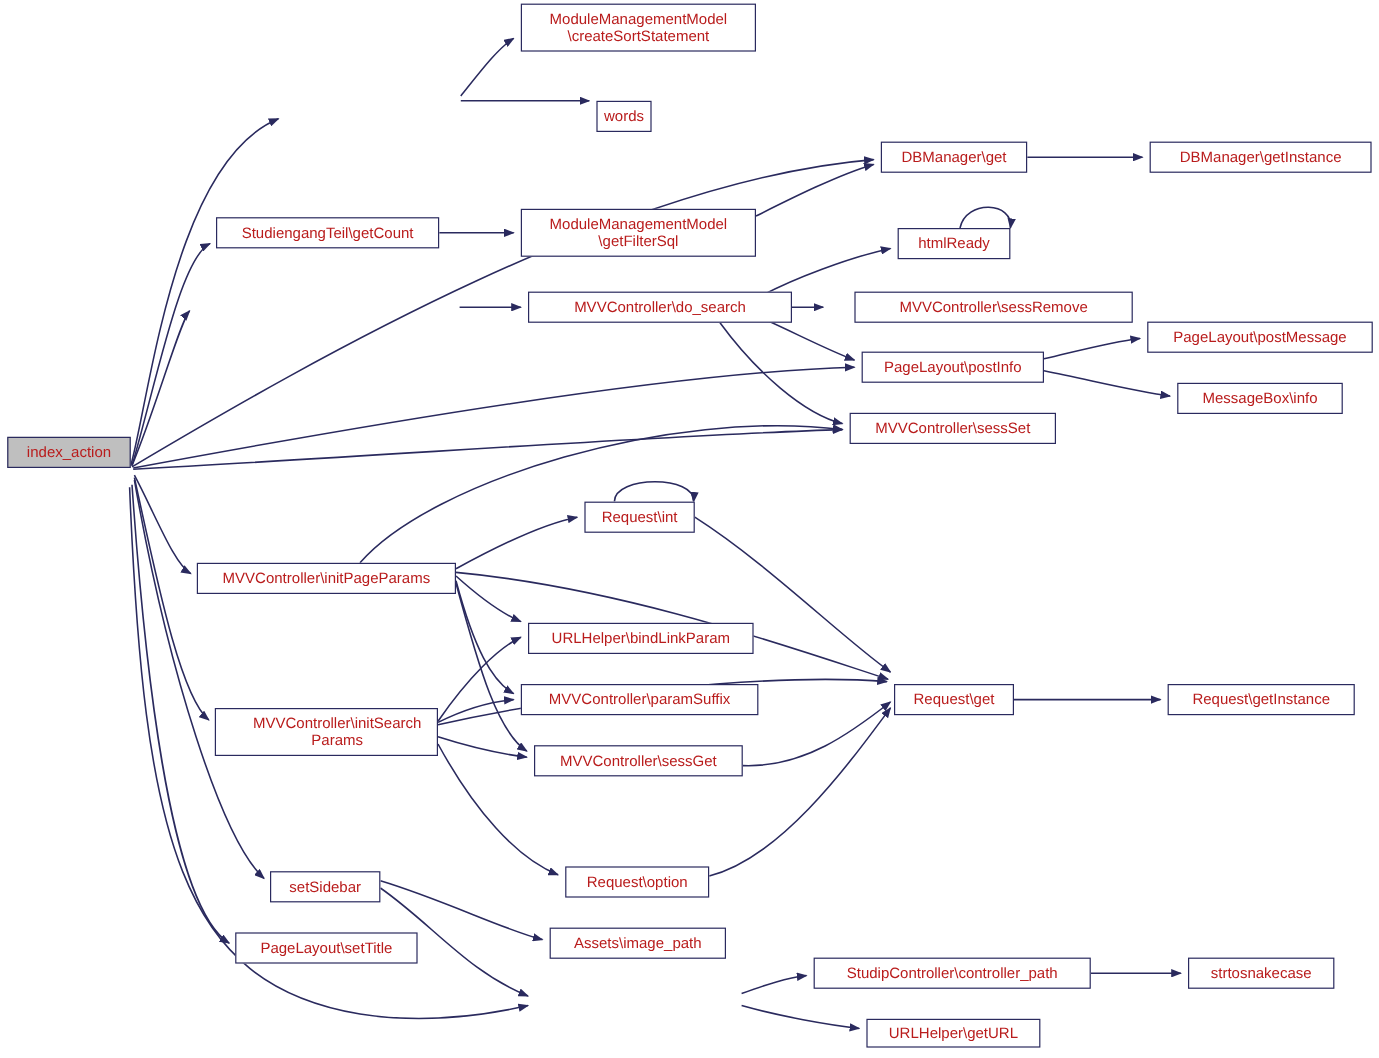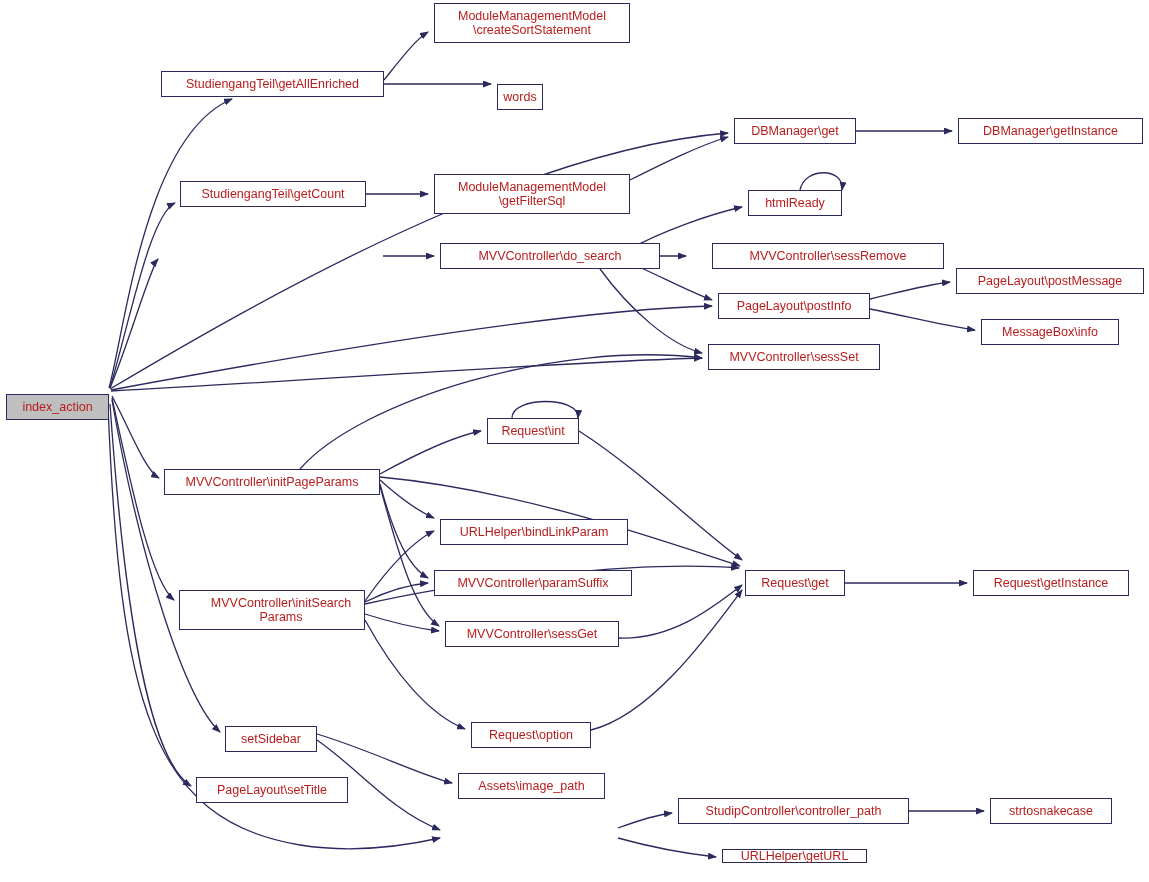--- a/index.html
+++ b/index.html
@@ -117,22 +117,21 @@
       <path d="M317,734 C370,750 420,775 452,783"></path>
       <path d="M317,740 C360,770 390,810 440,830"></path>
 
       <path d="M618,828 C640,820 655,815 672,813"></path>
       <path d="M618,838 C650,847 690,854 716,857"></path>
 
       <path d="M909,811 L984,811"></path>
     </g>
   </svg>
 
-  <div class="node highlight" style="left:6px; top:394px; width:103px; height:26px;">index_action</div>
-  <div class="node" style="left:161px; top:71px; width:223px; height:26px;">StudiengangTeil\getAllEnriched</div>
+  <div class="node highlight" style="left:6px; top:364px; width:103px; height:26px;">index_action</div>
   <div class="node" style="left:434px; top:3px; width:196px; height:40px;">ModuleManagementModel
 \createSortStatement</div>
   <div class="node" style="left:497px; top:84px; width:46px; height:26px;">words</div>
   <div class="node" style="left:734px; top:118px; width:122px; height:26px;">DBManager\get</div>
   <div class="node" style="left:958px; top:118px; width:185px; height:26px;">DBManager\getInstance</div>
   <div class="node" style="left:180px; top:181px; width:186px; height:26px;">StudiengangTeil\getCount</div>
   <div class="node" style="left:434px; top:174px; width:196px; height:40px;">ModuleManagementModel
 \getFilterSql</div>
   <div class="node" style="left:748px; top:190px; width:94px; height:26px;">htmlReady</div>
   <div class="node" style="left:440px; top:243px; width:220px; height:26px;">MVVController\do_search</div>
@@ -149,14 +148,14 @@
   <div class="node" style="left:973px; top:570px; width:156px; height:26px;">Request\getInstance</div>
   <div class="node" style="left:179px; top:590px; width:186px; height:40px;padding-left:22px;">MVVController\initSearch
 Params</div>
   <div class="node" style="left:445px; top:621px; width:174px; height:26px;">MVVController\sessGet</div>
   <div class="node" style="left:471px; top:722px; width:120px; height:26px;">Request\option</div>
   <div class="node" style="left:225px; top:726px; width:92px; height:26px;">setSidebar</div>
   <div class="node" style="left:458px; top:773px; width:147px; height:26px;">Assets\image_path</div>
   <div class="node" style="left:196px; top:777px; width:152px; height:26px;">PageLayout\setTitle</div>
   <div class="node" style="left:678px; top:798px; width:231px; height:26px;">StudipController\controller_path</div>
   <div class="node" style="left:990px; top:798px; width:122px; height:26px;">strtosnakecase</div>
-  <div class="node" style="left:722px; top:849px; width:145px; height:14px;">URLHelper\getURL</div>
+  <div class="node" style="left:722px; top:849px; width:145px; height:24px;">URLHelper\getURL</div>
 </div>
 
 </body></html>

